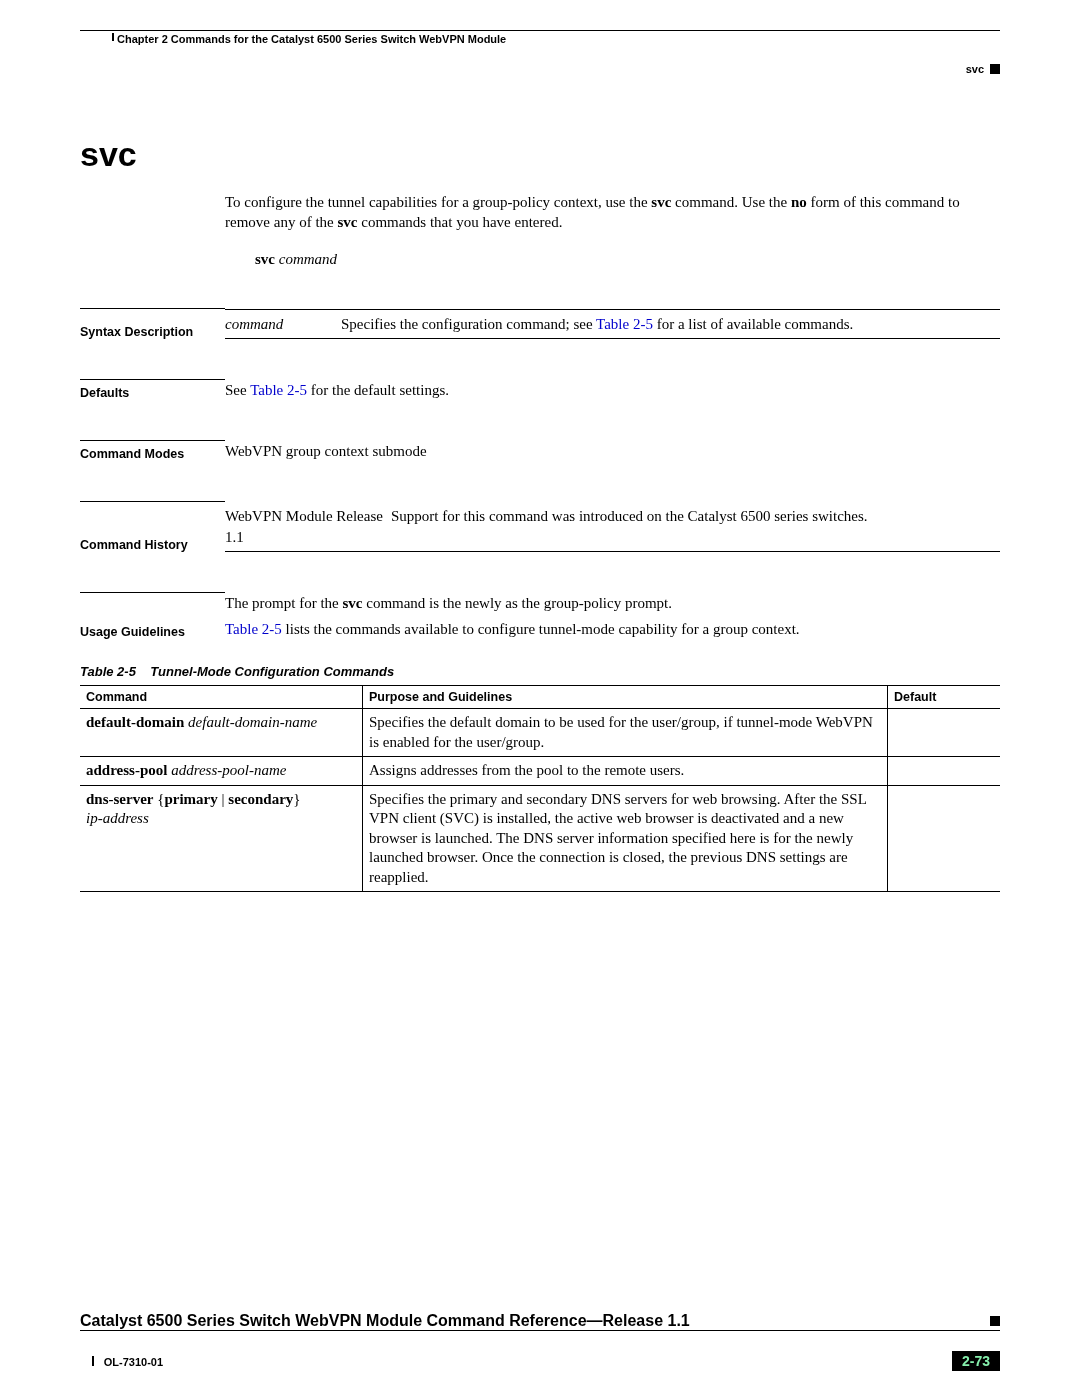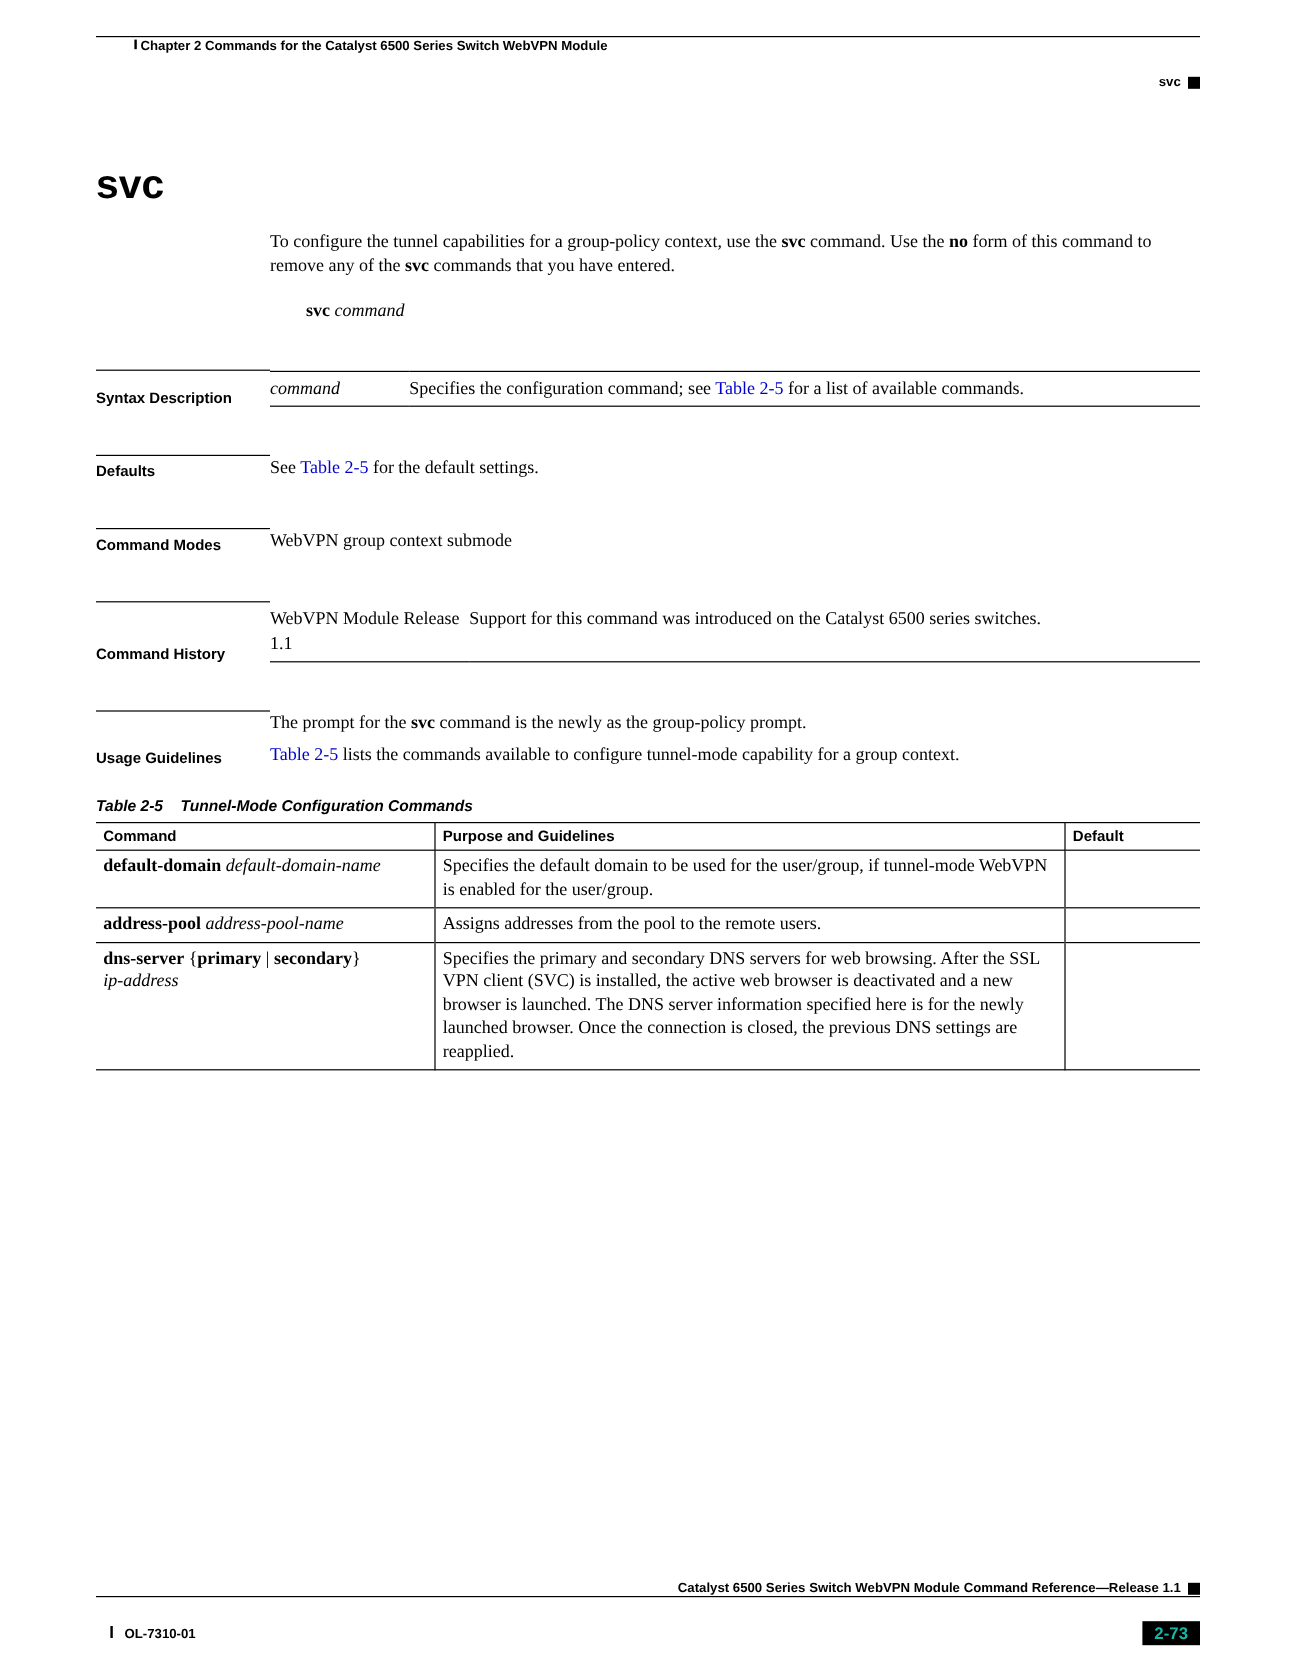--- a/index.html
+++ b/index.html
@@ -172,24 +172,24 @@
   
   .footer {
     position: absolute;
     left: 80px;
     right: 80px;
     bottom: 26px;
   }
   .footer-rule { border-top: 1px solid #000; }
   .footer-line1 {
     display: flex;
-    justify-content: flex-end;
+    justify-content: space-between;
     align-items: center;
     font-family: Arial, Helvetica, sans-serif;
-    font-size: 11px;
+    font-size: 16px;
     font-weight: bold;
     gap: 6px;
     margin-top: 2px;
   }
   .footer-line2 {
     display: flex;
     justify-content: space-between;
     align-items: center;
     margin-top: 20px;
     padding-left: 12px;
@@ -200,21 +200,21 @@
     display: inline-block;
   }
   .footer-doc {
     font-family: Arial, Helvetica, sans-serif;
     font-size: 11px;
     font-weight: bold;
     padding-left: 6px;
   }
   .page-badge {
     background: #000;
-    color: #14b8a6;
+    color: #86efac;
     font-family: Arial, Helvetica, sans-serif;
     font-size: 14px;
     font-weight: bold;
     padding: 2px 10px;
   }
   .footer-pagecell {
     display: flex;
     align-items: center;
     gap: 6px;
   }

